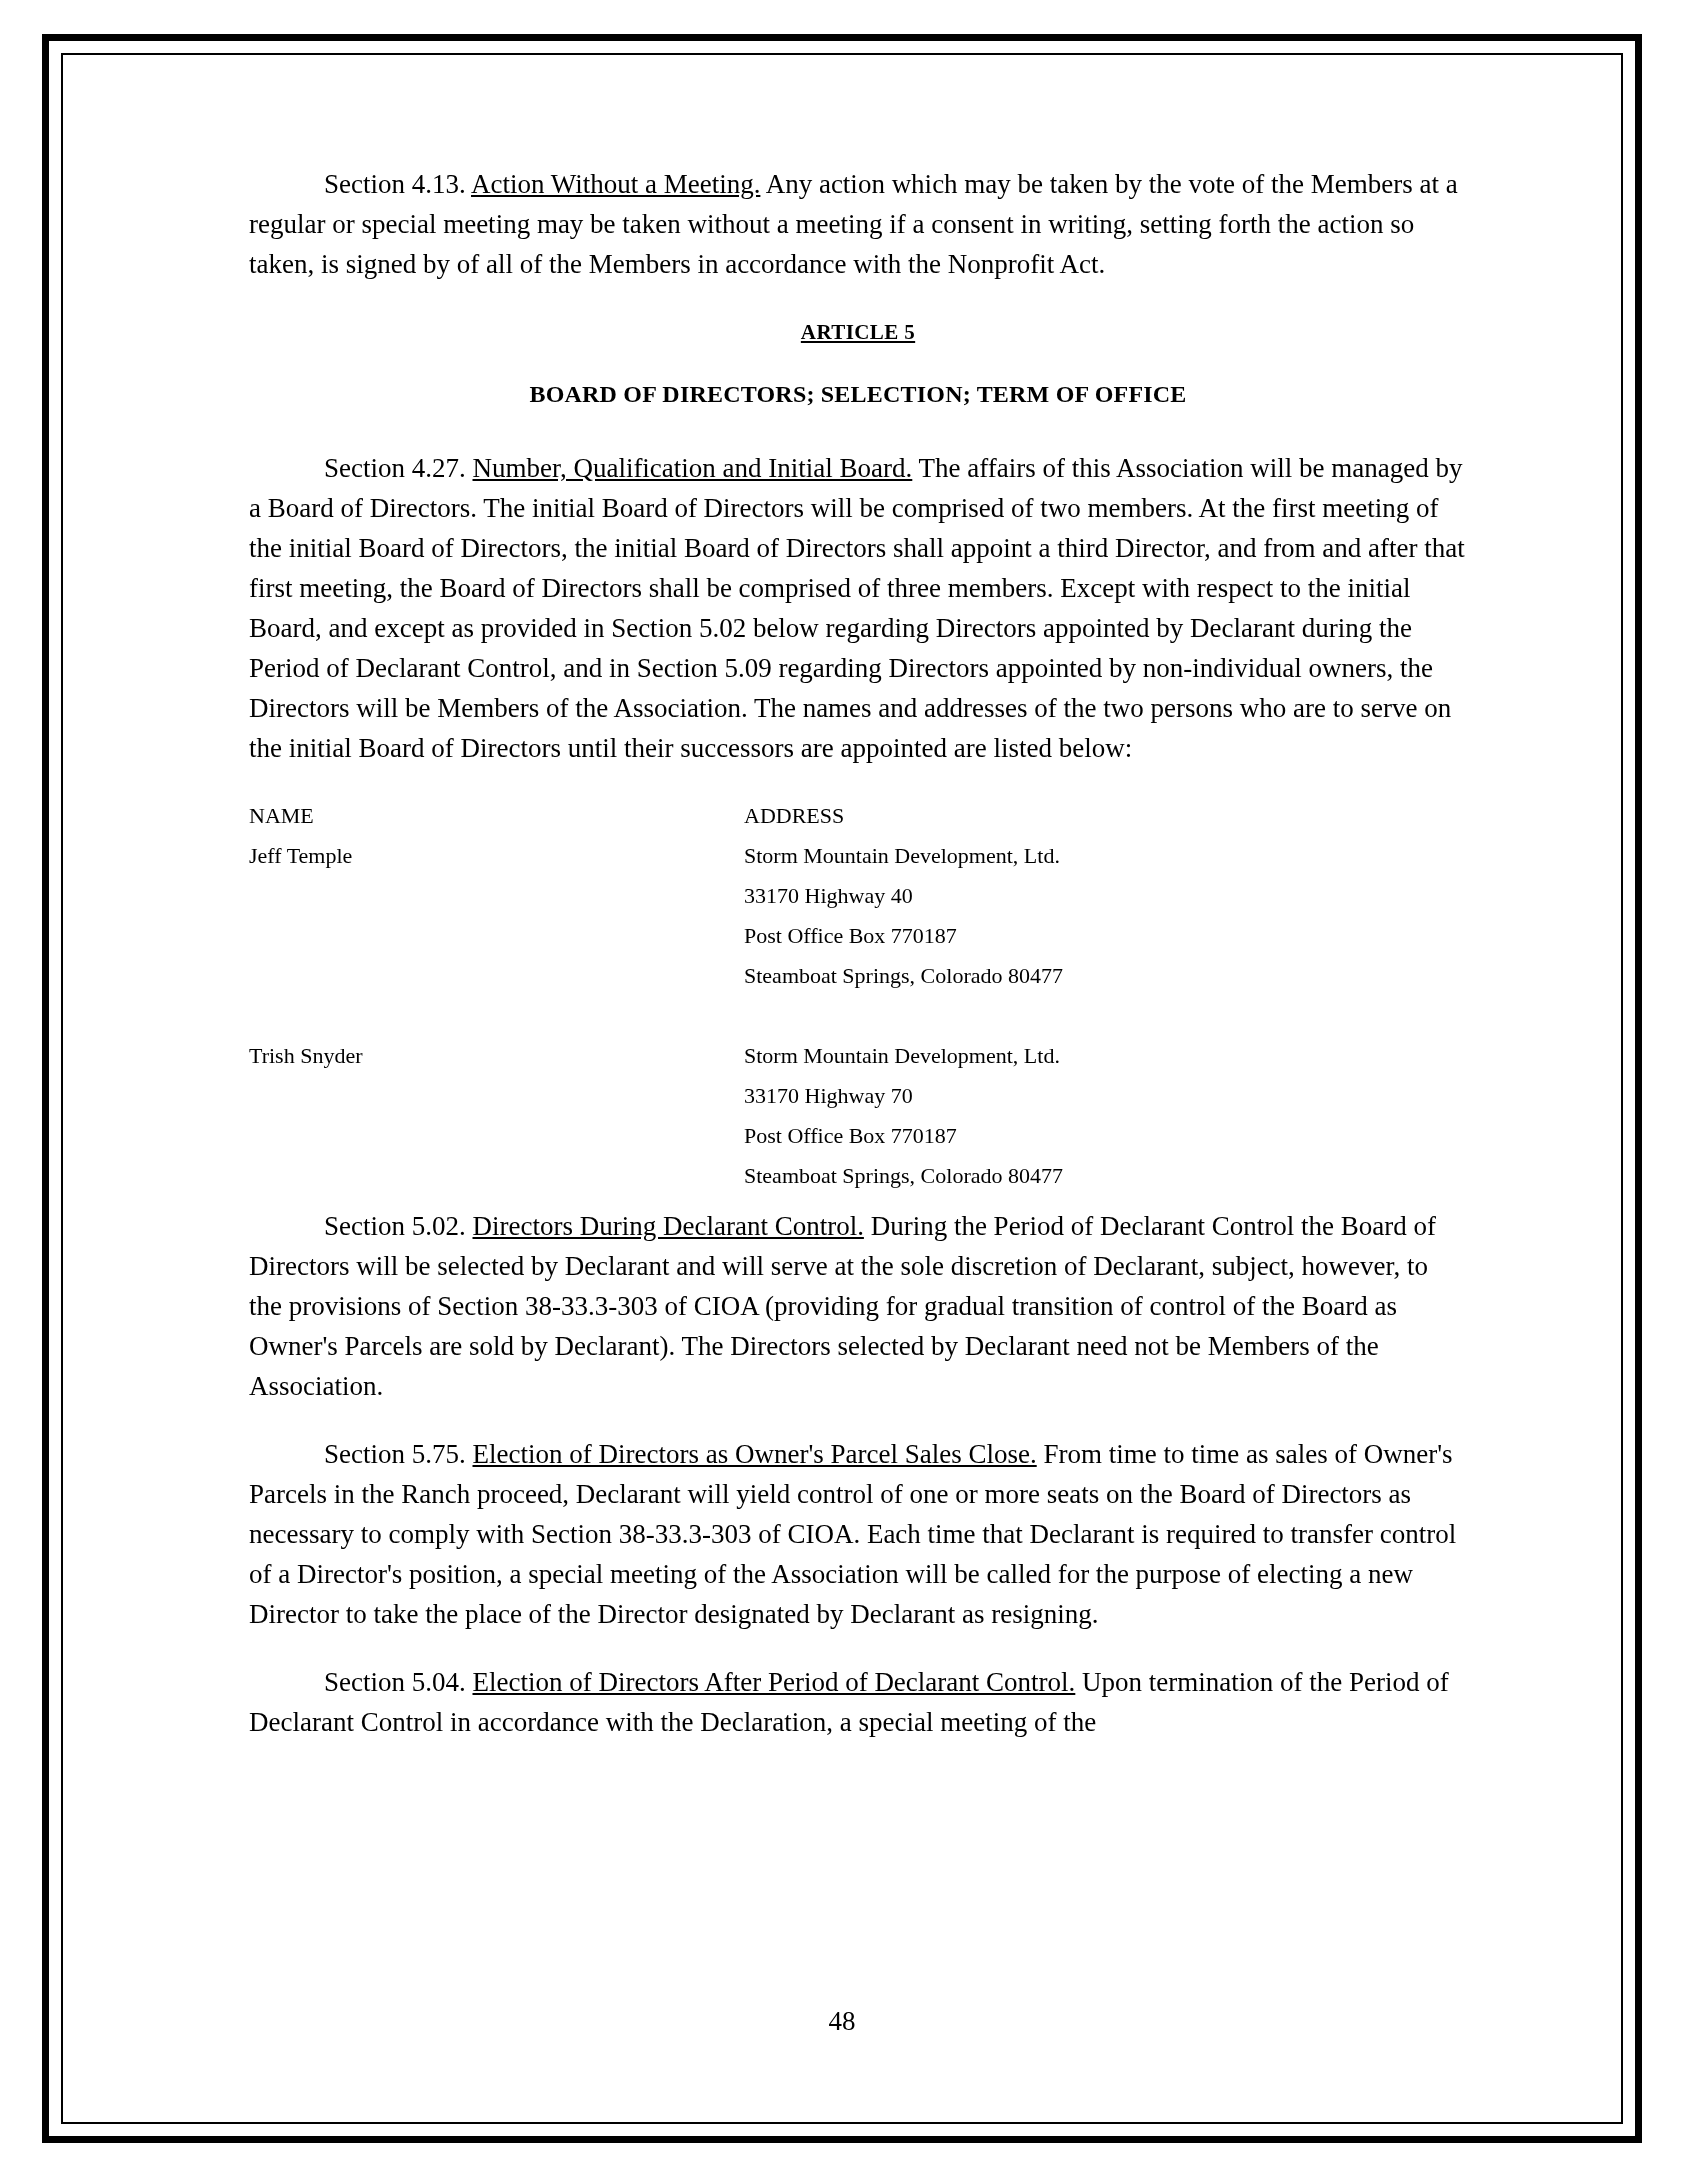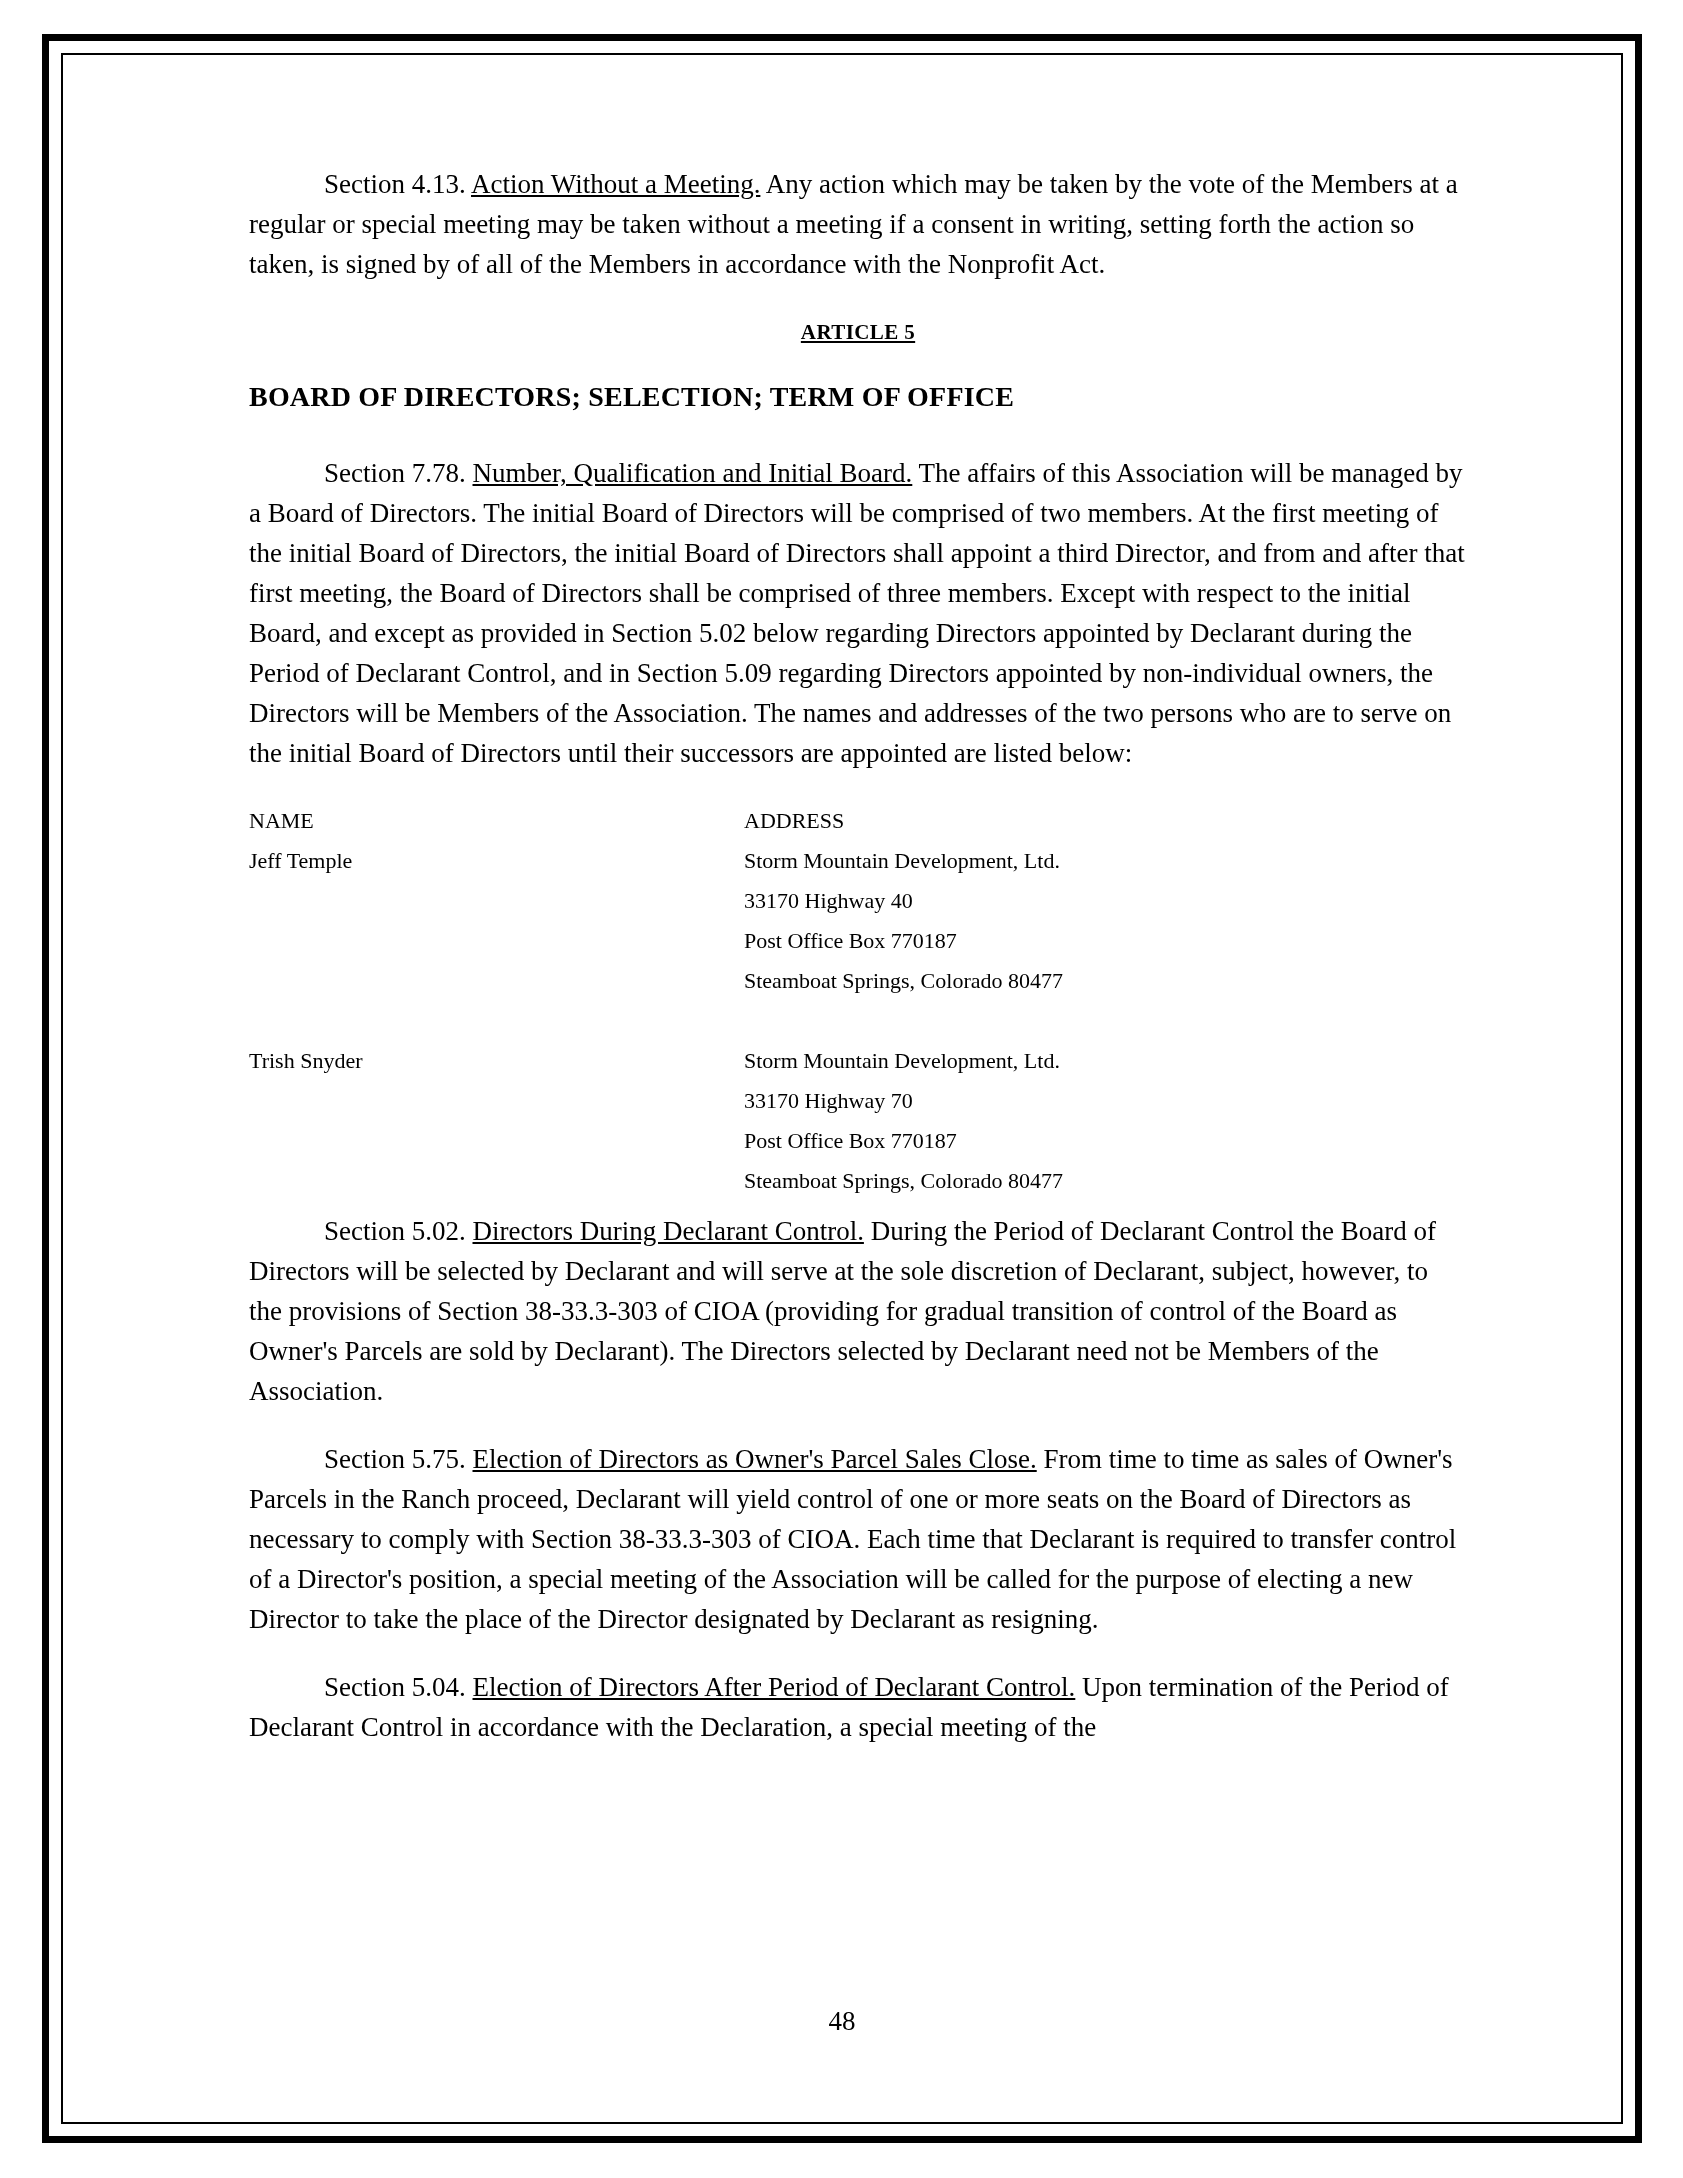--- a/index.html
+++ b/index.html
@@ -57,23 +57,23 @@
   }
   h1.article {
     font-size: 21px;
     font-weight: bold;
     text-align: center;
     text-decoration: underline;
     margin: 36px 0 0 0;
     letter-spacing: 0.4px;
   }
   h2.article-sub {
-    font-size: 28px;
+    font-size: 24px;
     font-weight: bold;
-    text-align: left;
+    text-align: center;
     margin: 36px 0 40px 0;
     letter-spacing: 0.2px;
   }
   .addr-table {
     width: 100%;
     border-collapse: collapse;
     margin: 18px 0 10px 0;
   }
   .addr-table td {
     vertical-align: top;
@@ -111,21 +111,21 @@
       <p class="para indent">
         <span>Section 4.13.</span>
         <span class="u">Action Without a Meeting.</span>
         <span>Any action which may be taken by the vote of the Members at a regular or special meeting may be taken without a meeting if a consent in writing, setting forth the action so taken, is signed by of all of the Members in accordance with the Nonprofit Act.</span>
       </p>
 
       <h1 class="article">ARTICLE 5</h1>
       <h2 class="article-sub">BOARD OF DIRECTORS; SELECTION; TERM OF OFFICE</h2>
 
       <p class="para indent">
-        <span>Section 7.78.</span>
+        <span>Section 4.27.</span>
         <span class="u">Number, Qualification and Initial Board.</span>
         <span>The affairs of this Association will be managed by a Board of Directors. The initial Board of Directors will be comprised of two members. At the first meeting of the initial Board of Directors, the initial Board of Directors shall appoint a third Director, and from and after that first meeting, the Board of Directors shall be comprised of three members. Except with respect to the initial Board, and except as provided in Section 5.02 below regarding Directors appointed by Declarant during the Period of Declarant Control, and in Section 5.09 regarding Directors appointed by non-individual owners, the Directors will be Members of the Association. The names and addresses of the two persons who are to serve on the initial Board of Directors until their successors are appointed are listed below:</span>
       </p>
 
       <table class="addr-table">
         <tbody>
             <tr>
           <td class="col-name">NAME</td>
           <td>ADDRESS</td>
         </tr>

